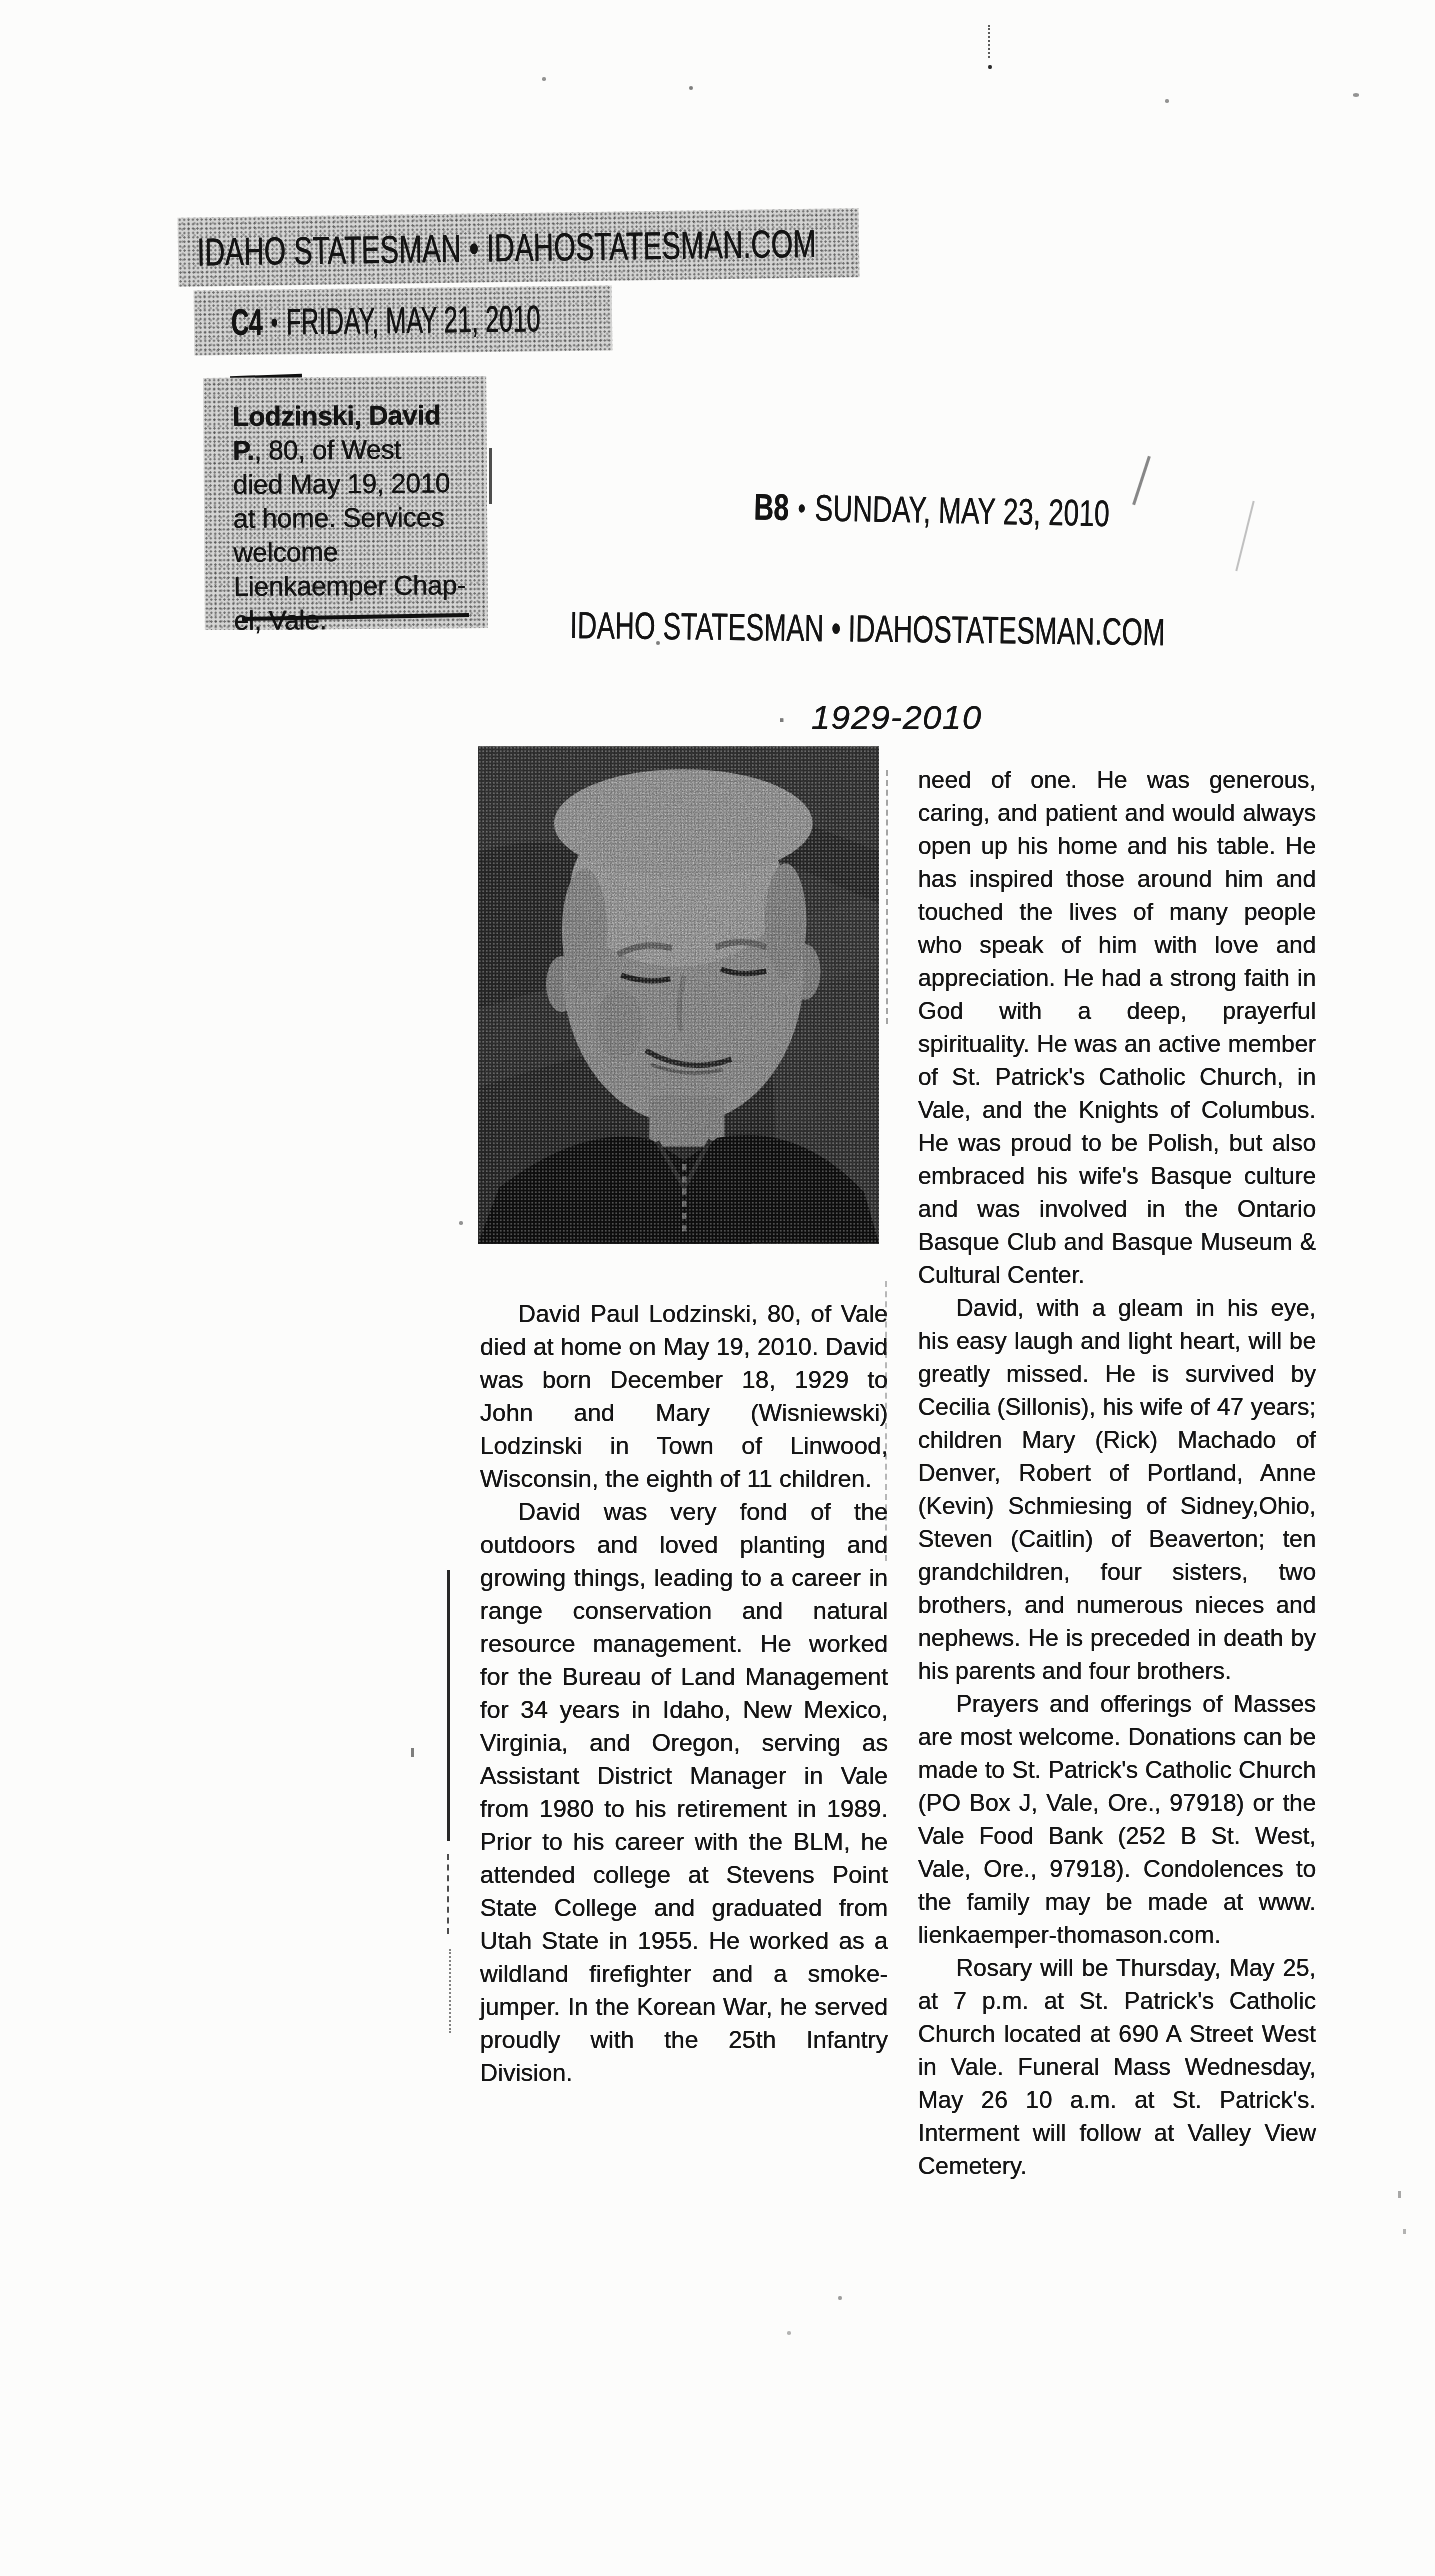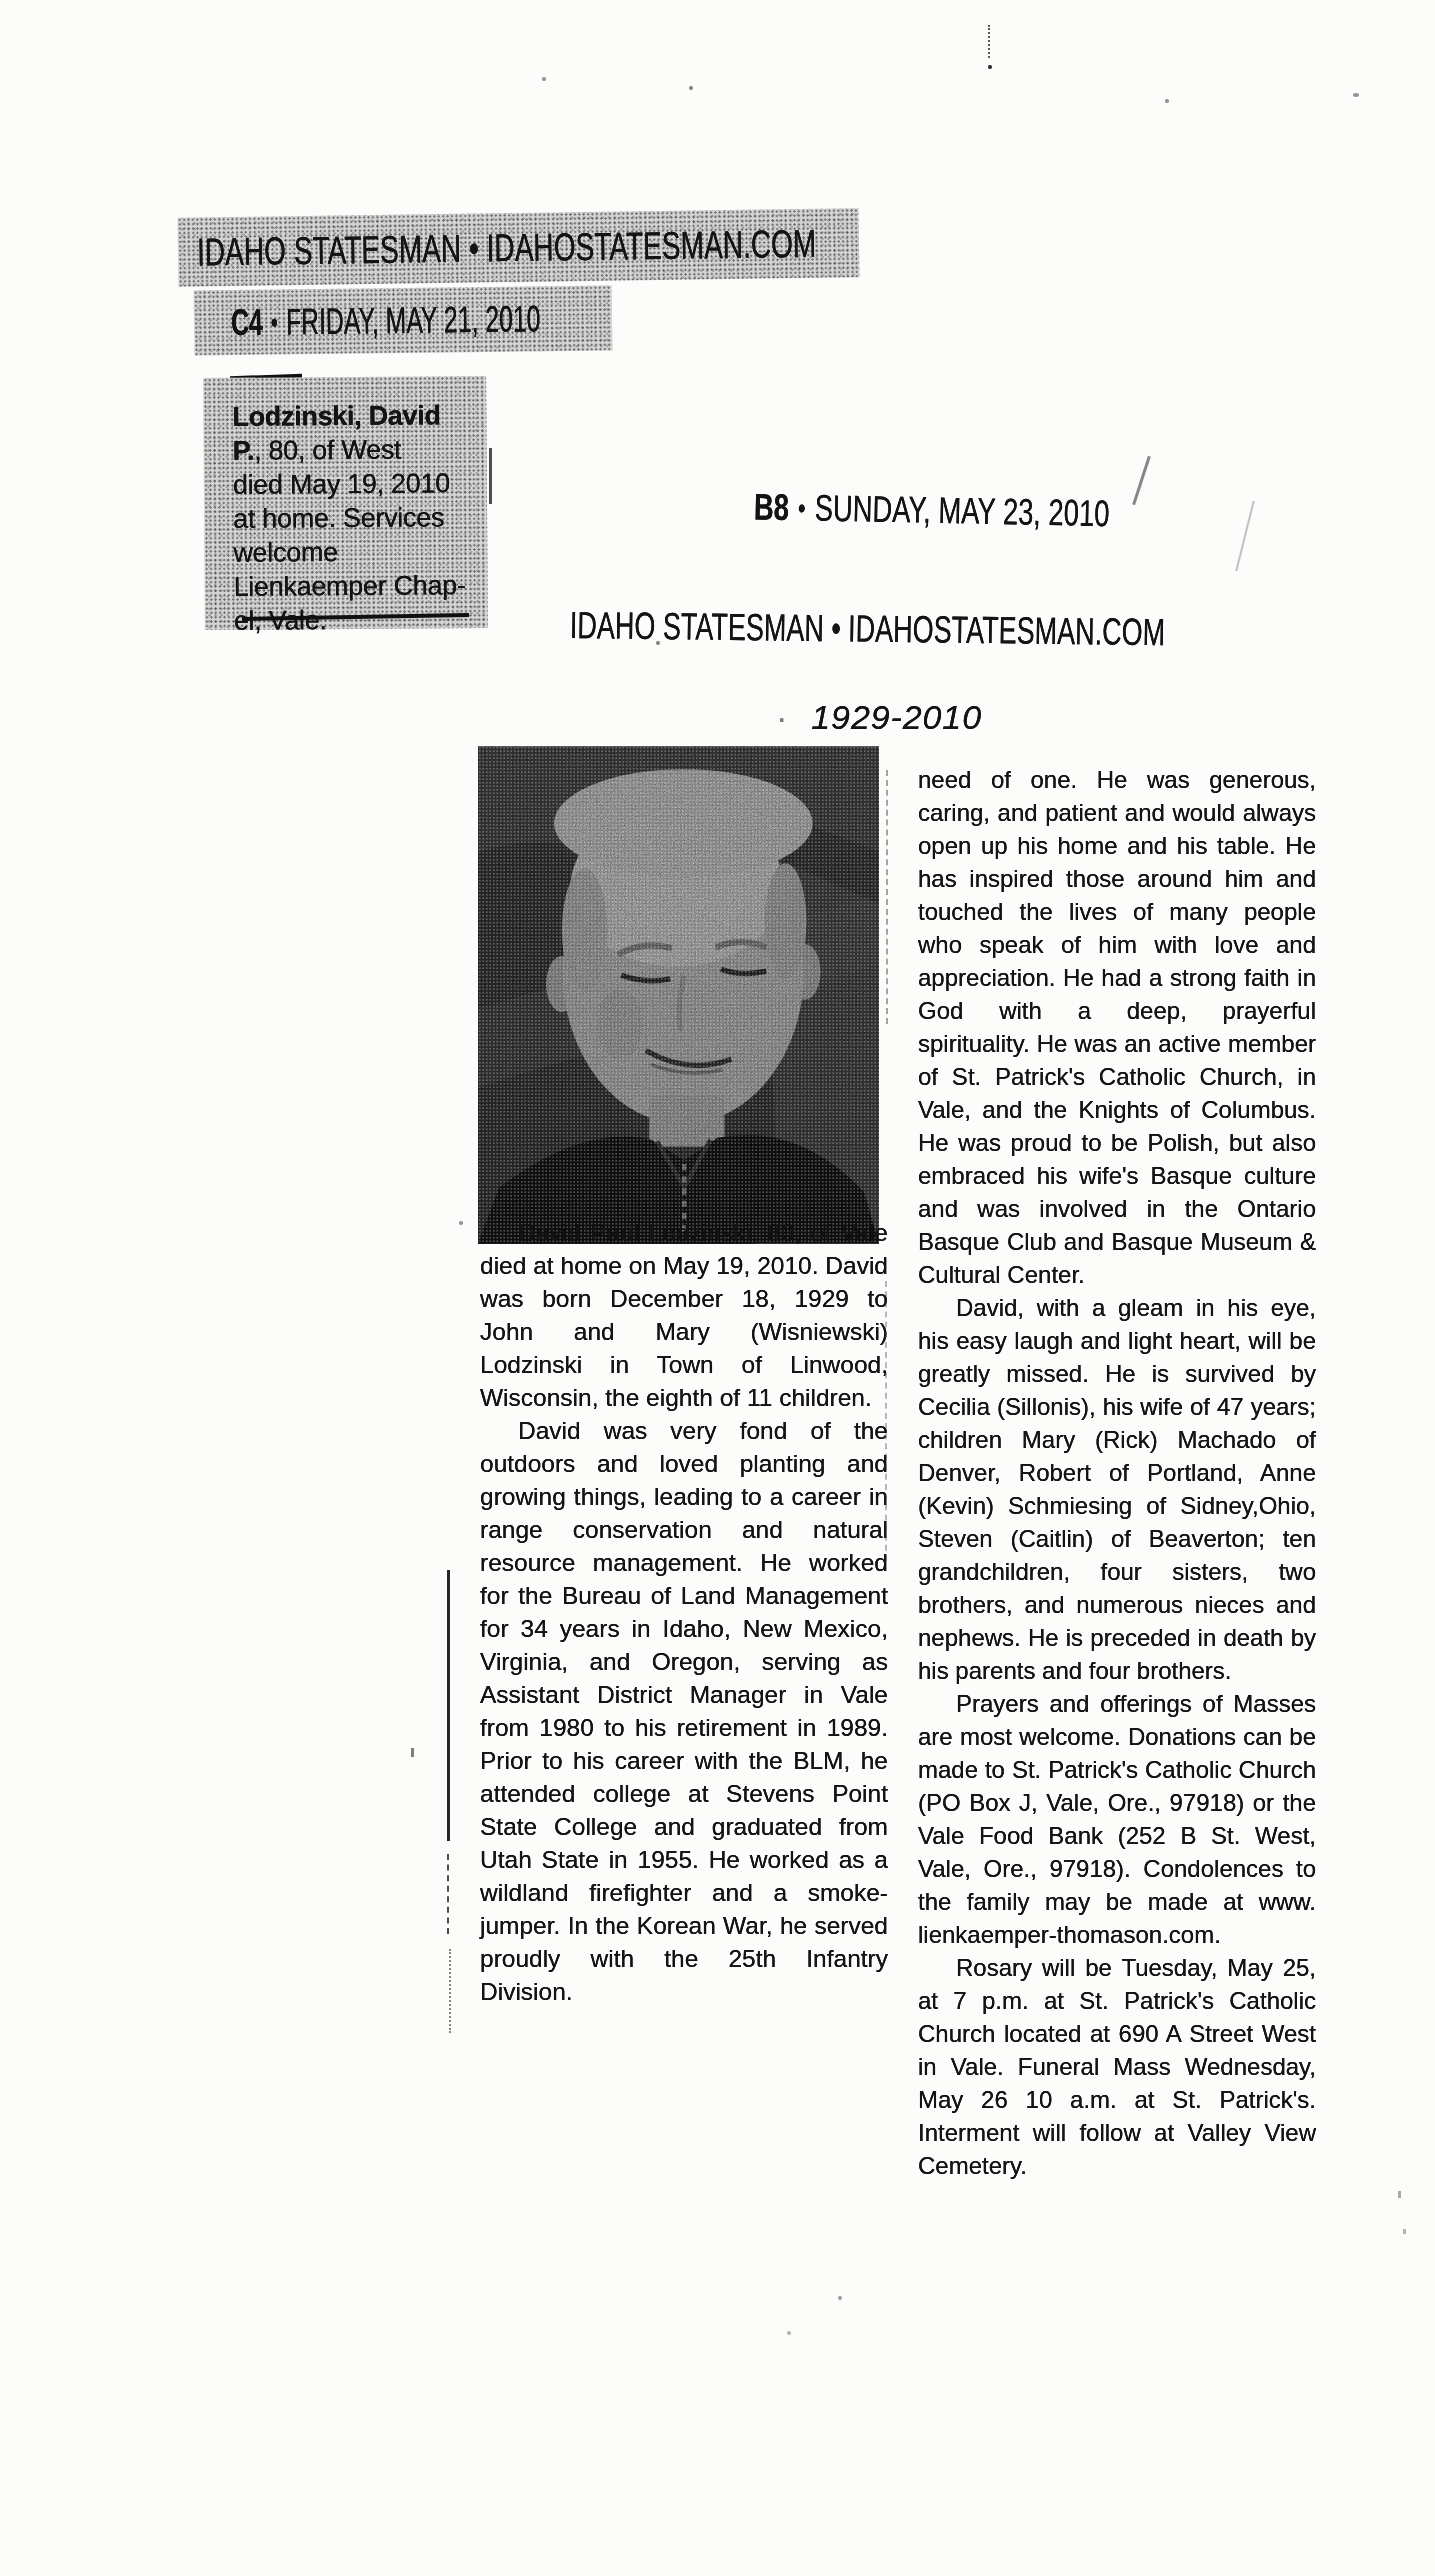--- a/index.html
+++ b/index.html
@@ -50,21 +50,21 @@
   .stray-dot{opacity:.55;margin-right:23px;font-style:normal;}
   
   .photo{left:478px;top:746px;width:401px;height:498px;}
   .photo::after{content:"";position:absolute;inset:0;
     background-image:radial-gradient(rgba(255,255,255,.28) 0.9px, transparent 1.2px);
     background-size:3.5px 3.5px;pointer-events:none;}
   
   .col{text-align:justify;}
   .col p{margin:0;}
   .col p.ind{text-indent:38px;}
-  .col-left{left:480px;top:1216px;width:408px;font-size:24.5px;line-height:33px;}
+  .col-left{left:480px;top:1297px;width:408px;font-size:24.5px;line-height:33px;}
   .col-right{left:918px;top:763px;width:398px;font-size:24px;line-height:33px;}
   
   .speck{background:#2a2a2a;border-radius:50%;}
   .vline{width:0;}
 </style>
 </head>
 <body>
 
 <div id="page">
 
@@ -142,21 +142,21 @@
 
   <div class="abs col col-left ink">
     <p class="ind">David Paul Lodzinski, 80, of Vale died at home on May 19, 2010. David was born December 18, 1929 to John and Mary (Wisniewski) Lodzinski in Town of Linwood, Wisconsin, the eighth of 11 children.</p>
     <p class="ind">David was very fond of the outdoors and loved planting and growing things, leading to a career in range conservation and natural resource management. He worked for the Bureau of Land Management for 34 years in Idaho, New Mexico, Virginia, and Oregon, serving as Assistant District Manager in Vale from 1980 to his retirement in 1989. Prior to his career with the BLM, he attended college at Stevens Point State College and graduated from Utah State in 1955. He worked as a wildland firefighter and a smoke-jumper. In the Korean War, he served proudly with the 25th Infantry Division.</p>
   </div>
 
   <div class="abs col col-right ink">
     <p>need of one. He was generous, caring, and patient and would always open up his home and his table. He has inspired those around him and touched the lives of many people who speak of him with love and appreciation. He had a strong faith in God with a deep, prayerful spirituality. He was an active member of St. Patrick's Catholic Church, in Vale, and the Knights of Columbus. He was proud to be Polish, but also embraced his wife's Basque culture and was involved in the Ontario Basque Club and Basque Museum &amp; Cultural Center.</p>
     <p class="ind">David, with a gleam in his eye, his easy laugh and light heart, will be greatly missed. He is survived by Cecilia (Sillonis), his wife of 47 years; children Mary (Rick) Machado of Denver, Robert of Portland, Anne (Kevin) Schmiesing of Sidney,Ohio, Steven (Caitlin) of Beaverton; ten grandchildren, four sisters, two brothers, and numerous nieces and nephews. He is preceded in death by his parents and four brothers.</p>
     <p class="ind">Prayers and offerings of Masses are most welcome. Donations can be made to St. Patrick's Catholic Church (PO Box J, Vale, Ore., 97918) or the Vale Food Bank (252 B St. West, Vale, Ore., 97918). Condolences to the family may be made at www. lienkaemper-thomason.com.</p>
-    <p class="ind">Rosary will be Tuesday, May 25, at 7 p.m. at St. Patrick's Catholic Church located at 690 A Street West in Vale.  Funeral Mass Wednesday, May 26 10 a.m. at St. Patrick's. Interment will follow at Valley View Cemetery.</p>
+    <p class="ind">Rosary will be Thursday, May 25, at 7 p.m. at St. Patrick's Catholic Church located at 690 A Street West in Vale.  Funeral Mass Wednesday, May 26 10 a.m. at St. Patrick's. Interment will follow at Valley View Cemetery.</p>
   </div>
 
   <div class="abs vline" style="left:447px;top:1570px;height:271px;border-left:3.5px solid #111;opacity:.9;"></div>
   <div class="abs vline" style="left:447px;top:1854px;height:80px;border-left:2.6px dashed #222;opacity:.8;"></div>
   <div class="abs vline" style="left:449px;top:1949px;height:84px;border-left:2.6px dotted #333;opacity:.6;"></div>
   <div class="abs vline" style="left:886px;top:770px;height:254px;border-left:2.6px dashed #3a3a3a;opacity:.45;"></div>
   <div class="abs vline" style="left:885px;top:1281px;height:280px;border-left:2.6px dashed #3a3a3a;opacity:.35;"></div>
   <div class="abs" style="left:1140px;top:455px;width:2.6px;height:51px;background:#555;transform:rotate(18deg);opacity:.7;"></div>
   <div class="abs" style="left:1244px;top:500px;width:1.7px;height:72px;background:#777;transform:rotate(14deg);opacity:.45;"></div>
   <div class="abs vline" style="left:988px;top:24.5px;height:33px;border-left:2.6px dotted #333;opacity:.8;"></div>

